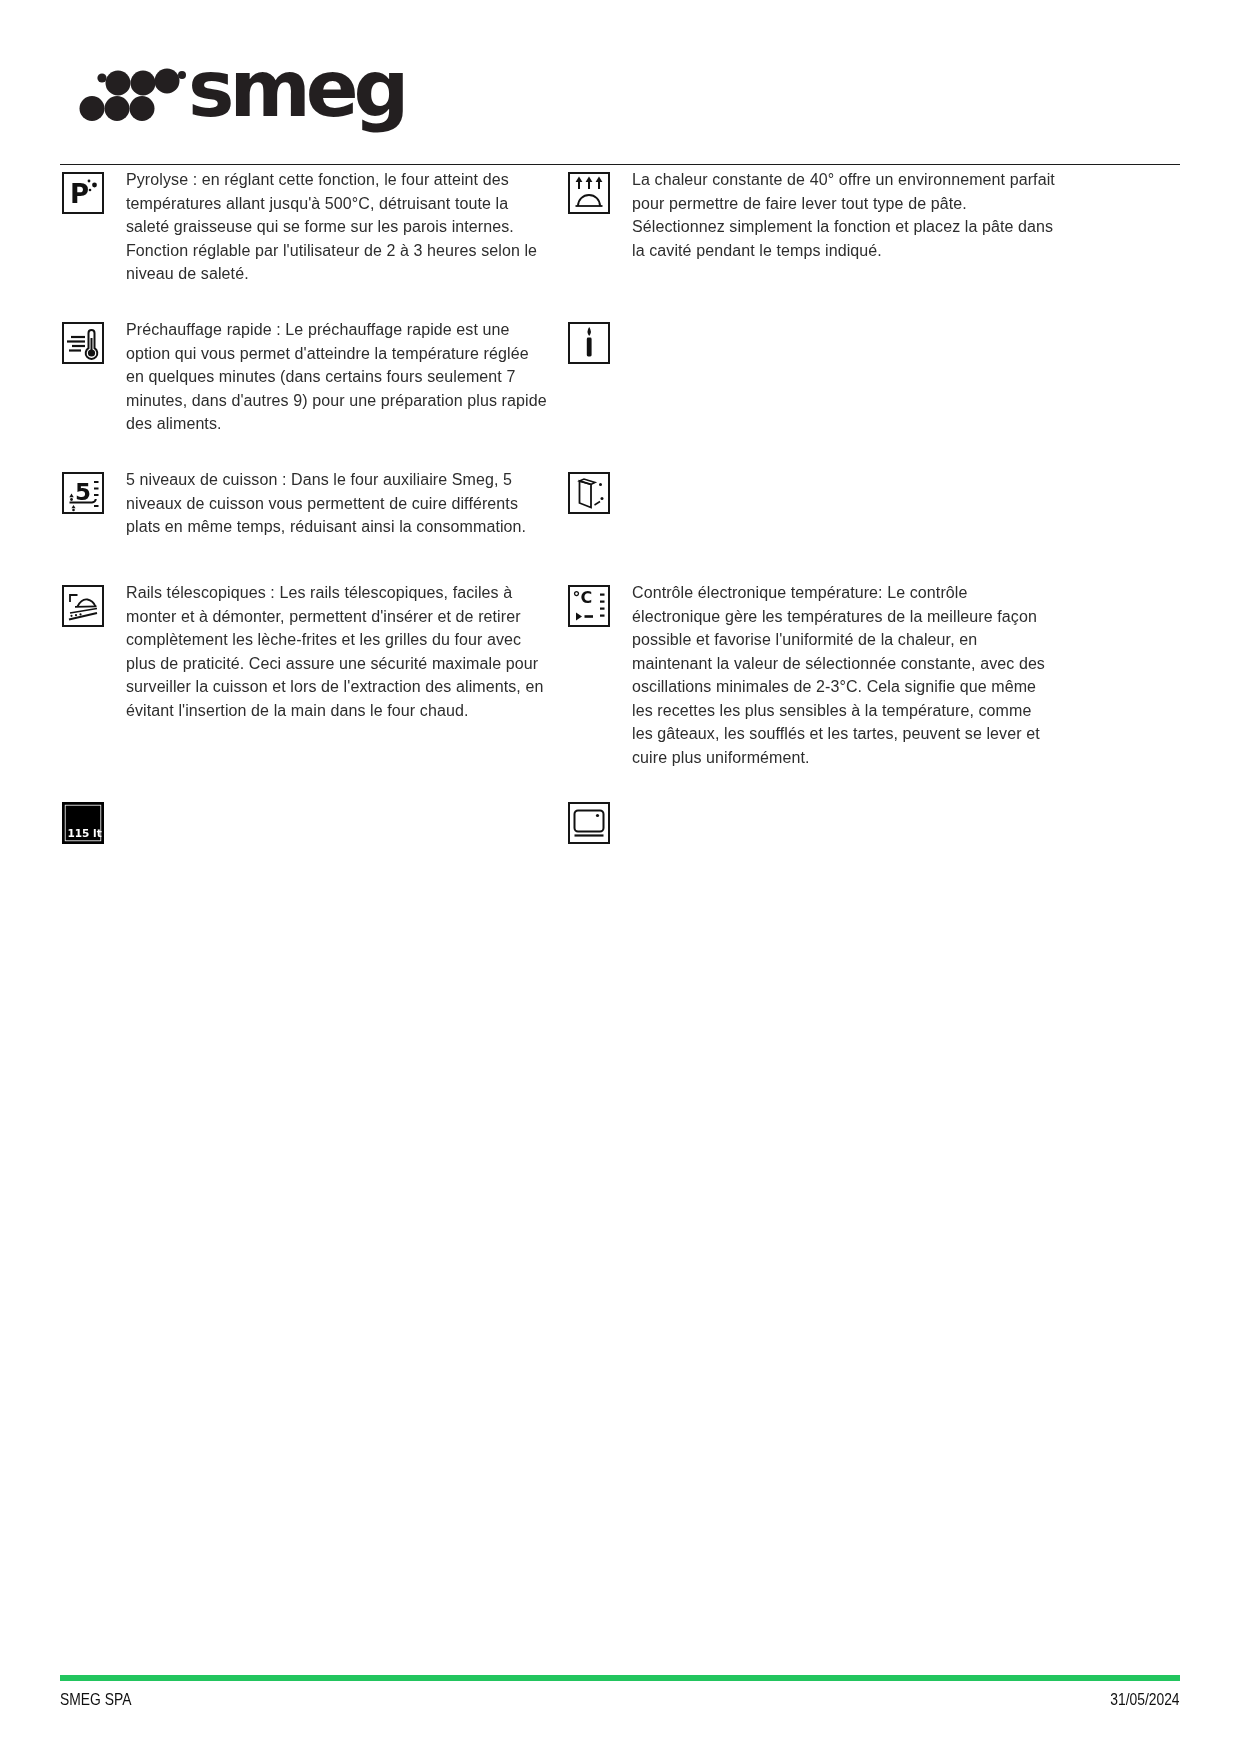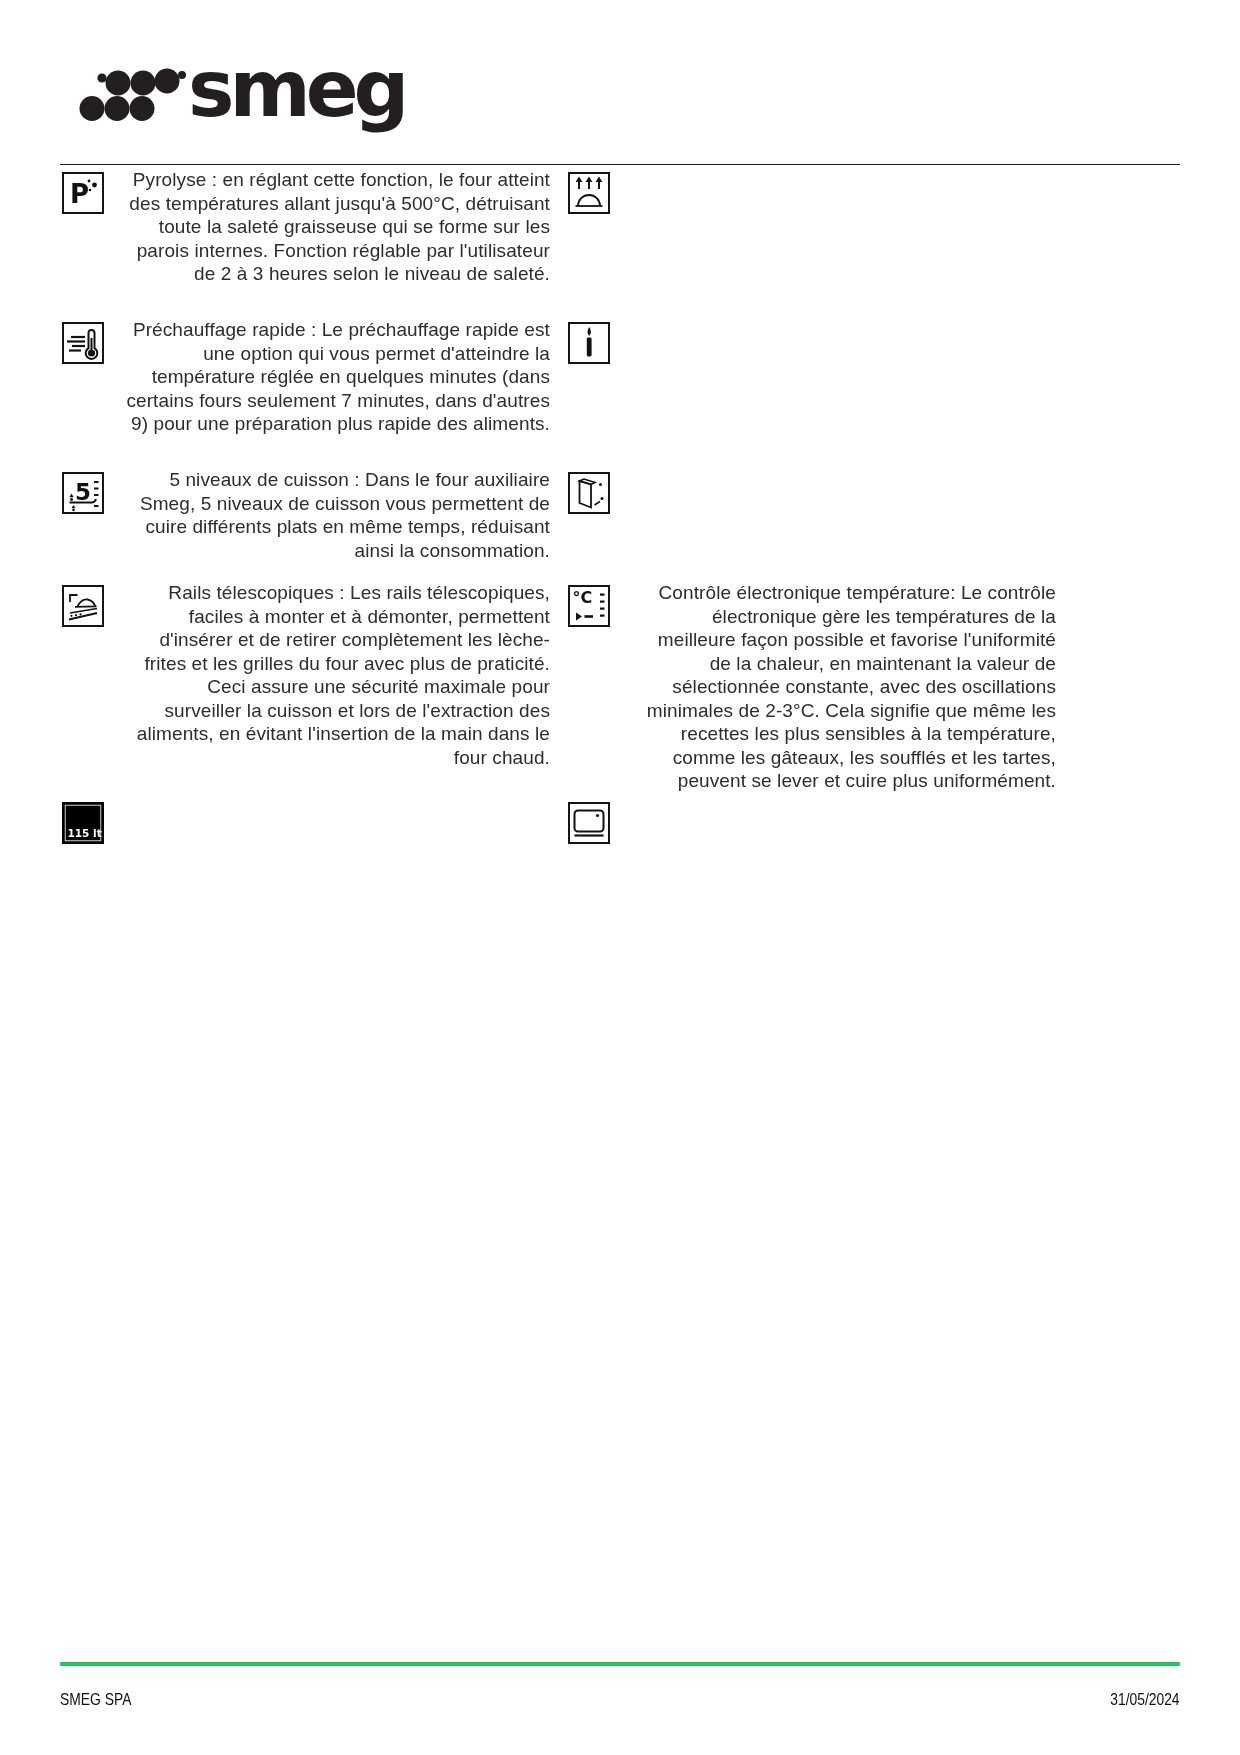--- a/index.html
+++ b/index.html
@@ -26,31 +26,30 @@
   .feature { display:flex; align-items:flex-start; gap:22px; }
   .icon-box {
     width:42px; height:42px; flex:none;
     border:2px solid #161616; background:#fff;
     display:flex; align-items:center; justify-content:center;
     margin-top:1px;
   }
   .icon-box.filled { border-color:#000; background:#000;justify-content:center; }
   .feature-text {
     width:424px;
-    font-size:19px; line-height:23.5px;
+    font-size:16px; line-height:23.5px;
     letter-spacing:0.1px;
     color:#2d2d2d;
     margin-top:-3px;
-    text-align:right;
   }
   .page-footer { margin:auto 60px 46px 60px; }
   .footer-inner {
-    border-top:4px solid #22c55e;
+    border-top:6px solid #22c55e;
     display:flex; justify-content:space-between;
-    padding-top:24px;
+    padding-top:9px;
     align-items:center;
   }
   .footer-text { font-size:16.5px; color:#101010; }
   .cond-l { display:inline-block; transform:scaleX(0.84); transform-origin:left center; }
   .cond-r { display:inline-block; transform:scaleX(0.84); transform-origin:right center; }
   svg text { font-family:"DejaVu Sans", sans-serif; }
 </style>
 </head>
 <body>
 
@@ -98,20 +97,21 @@
         </g>
         <g fill="#111">
           <path d="M9,2.5 l-3.4,5.5 h6.8 Z"></path>
             <path d="M19,2.5 l-3.4,5.5 h6.8 Z"></path>
             <path d="M29,2.5 l-3.4,5.5 h6.8 Z"></path>
         </g>
         <path d="M8,32 a11,11 0 0 1 22,0" fill="none" stroke="#111" stroke-width="1.8"></path>
         <line x1="5.5" y1="32" x2="32.5" y2="32" stroke="#111" stroke-width="1.8"></line>
       </svg>
     </div>
+    <p class="feature-text">La chaleur constante de 40° offre un environnement parfait pour permettre de faire lever tout type de pâte. Sélectionnez simplement la fonction et placez la pâte dans la cavité pendant le temps indiqué.</p>
   </section>
 
   <section class="feature">
     <div class="icon-box">
       <svg width="38" height="38" viewBox="0 0 38 38">
         <g stroke="#111" stroke-width="2.2">
           <line x1="7" y1="13" x2="21" y2="13"></line>
           <line x1="3" y1="17.5" x2="21" y2="17.5"></line>
           <line x1="8" y1="22" x2="21" y2="22"></line>
           <line x1="5" y1="26.5" x2="17" y2="26.5"></line>

